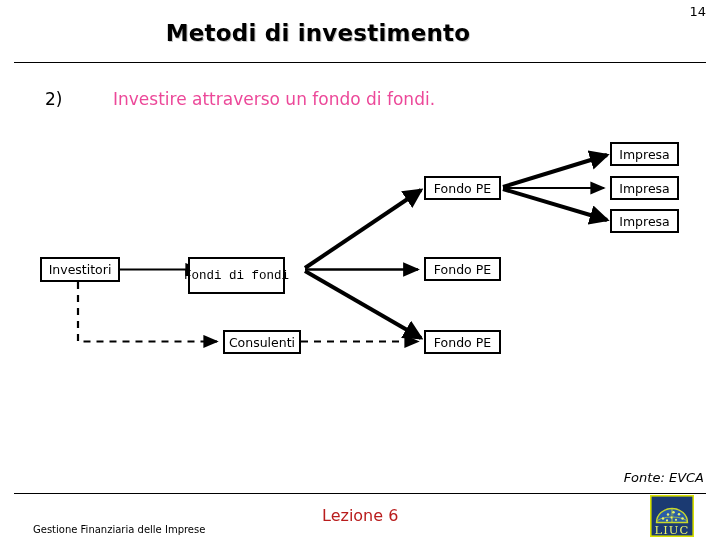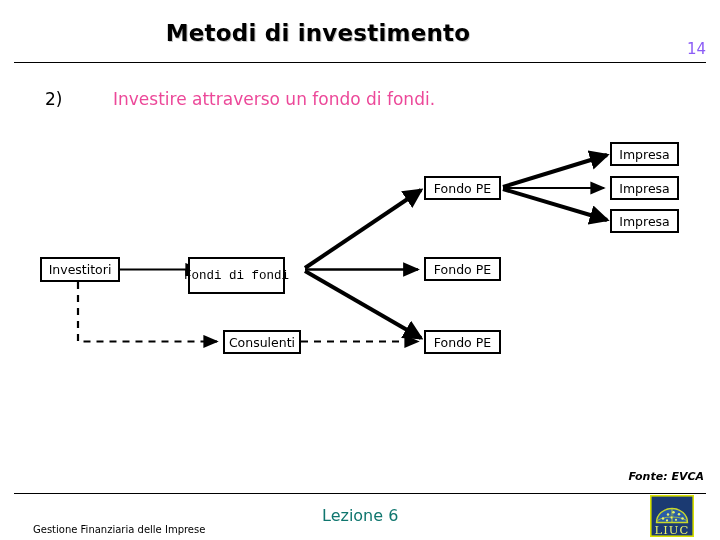--- a/index.html
+++ b/index.html
@@ -14,24 +14,23 @@
     background: #ffffff;
     overflow: hidden;
     font-family: "DejaVu Sans", "Liberation Sans", sans-serif;
   }
 
   
   #page-number {
     position: absolute;
     top: 4px;
     right: 14px;
-    font-size: 15px;
-    color: #8b5cf6;
-    font-family: "DejaVu Sans", "Liberation Sans", sans-serif;
-    margin-top: 36px;
+    font-size: 13px;
+    color: #000000;
+    font-family: "DejaVu Sans", "Liberation Sans", sans-serif;
   }
   #slide-title {
     position: absolute;
     top: 20px;
     left: 0;
     width: 636px;
     text-align: center;
     font-size: 23px;
     font-weight: bold;
     color: #000000;
@@ -103,23 +102,23 @@
     left: 0; top: 0;
     width: 720px; height: 540px;
     z-index: 1;
   }
 
   
   #source-note {
     position: absolute;
     top: 470px;
     right: 16px;
-    font-size: 11px;
+    font-size: 13px;
     font-style: italic;
-    font-weight: bold;
+    font-weight: normal;
     color: #000000;
     font-family: "DejaVu Sans", "Liberation Sans", sans-serif;
   }
 
   
   #footer-rule {
     position: absolute;
     top: 493px;
     left: 14px;
     width: 692px;
@@ -131,21 +130,21 @@
     top: 524px;
     left: 33px;
     font-size: 10px;
     color: #000000;
   }
   #footer-center {
     position: absolute;
     top: 506px;
     left: 322px;
     font-size: 16px;
-    color: #0f766e;
+    color: #b91c1c;
   }
   #footer-logo {
     position: absolute;
     left: 650px;
     top: 495px;
     width: 44px;
     height: 42px;
     z-index: 4;
   }
 </style>

